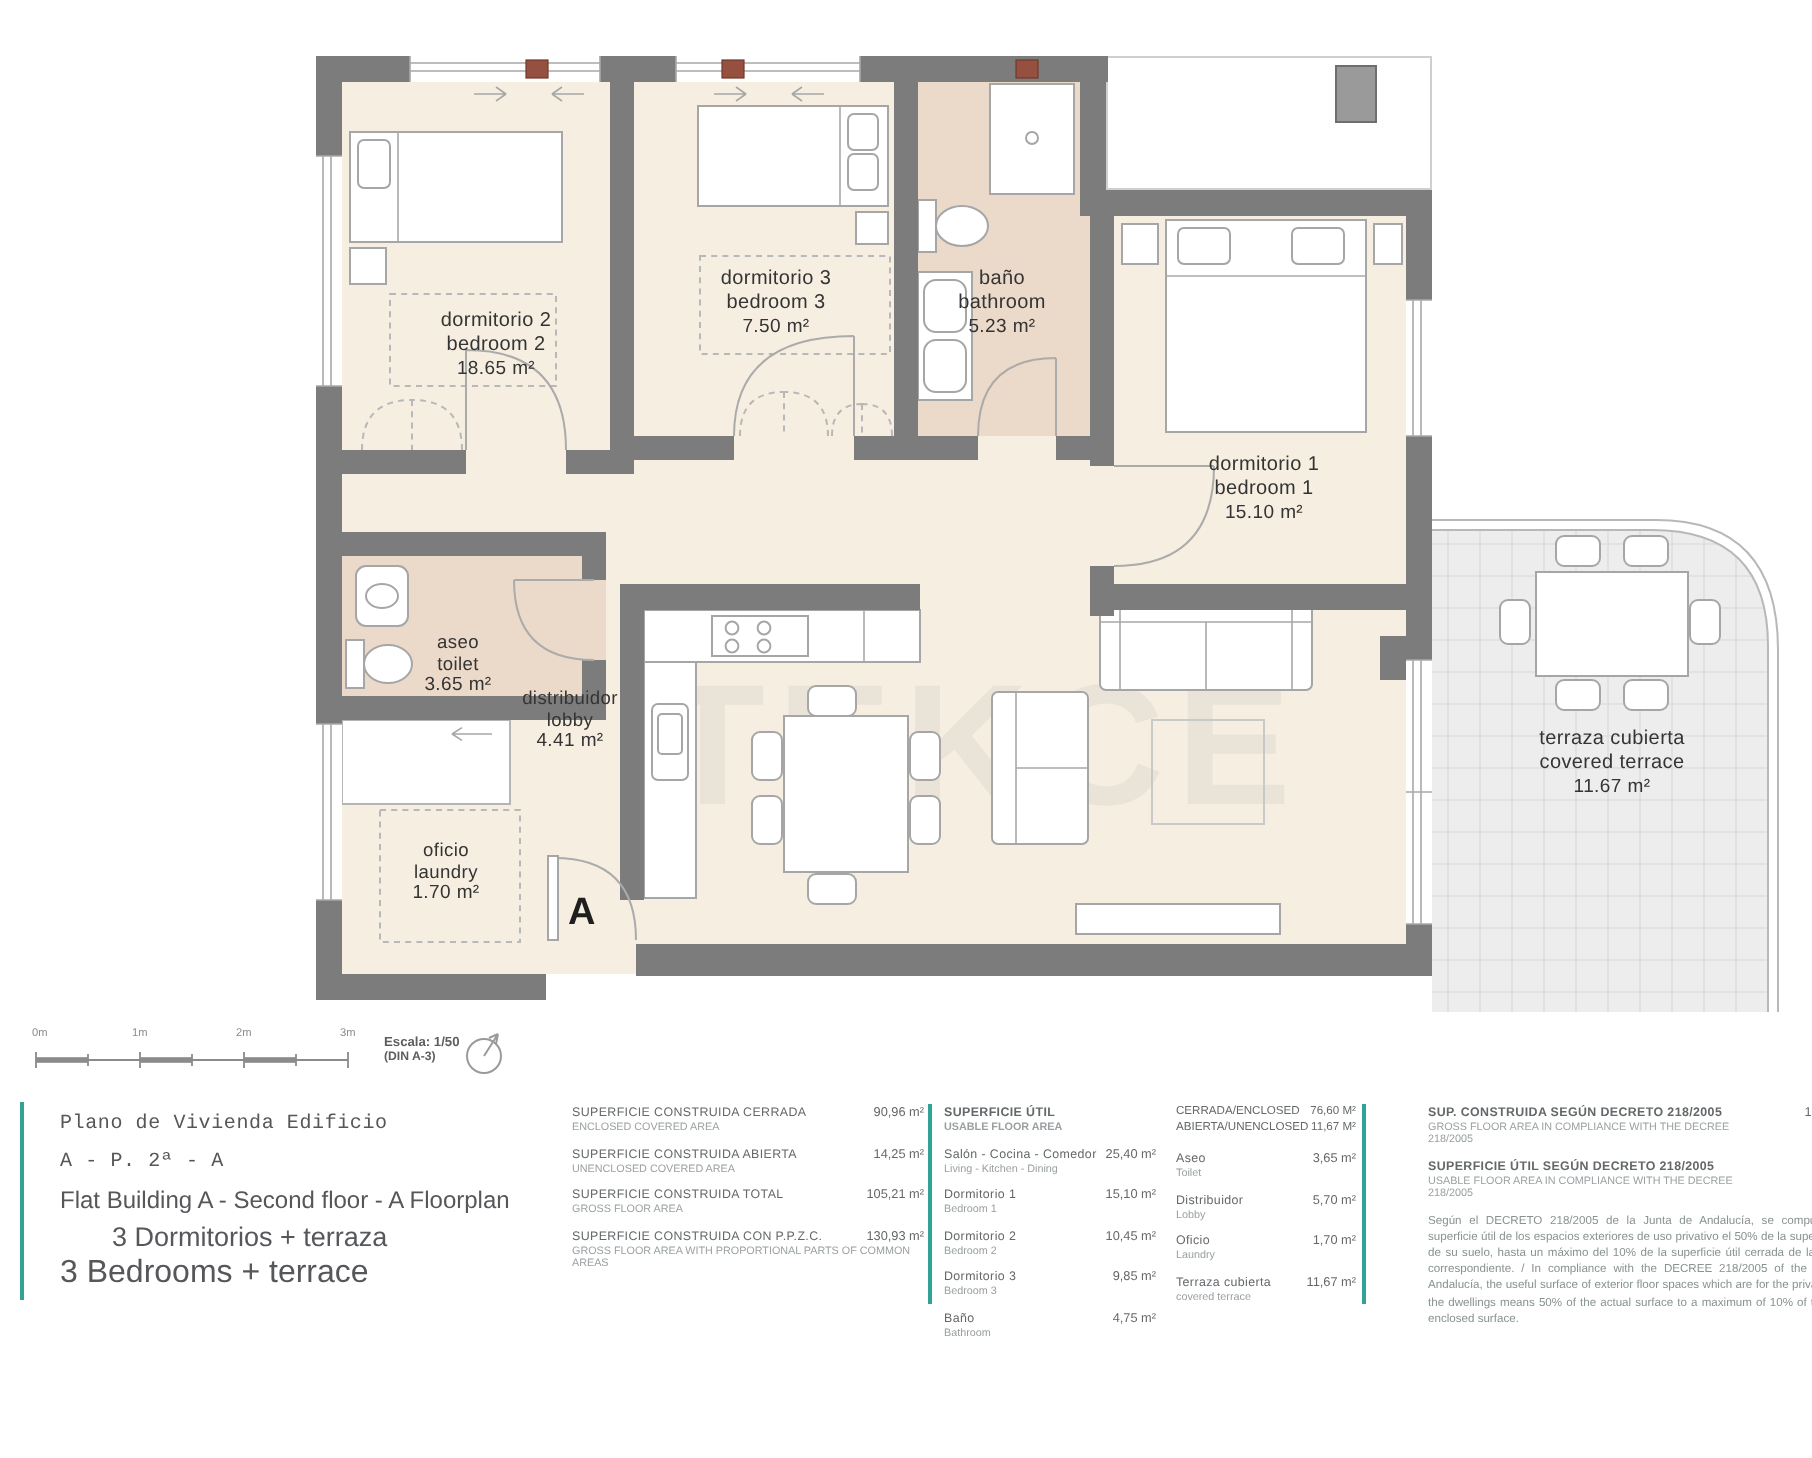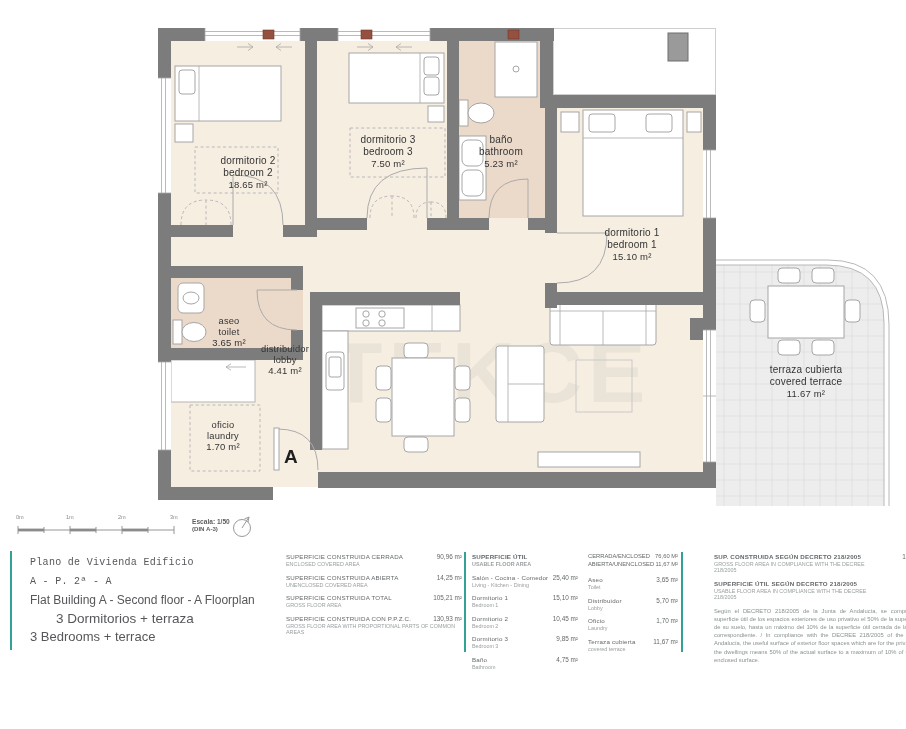--- a/index.html
+++ b/index.html
@@ -18,21 +18,21 @@
   .escala{position:absolute;left:192px;top:518px;color:#5e5e5e;}
   .escala .l1{font-size:6.6px;font-weight:bold;}
   .escala .l2{font-size:6.1px;font-weight:bold;}
   .compass{position:absolute;left:230px;top:511px;}
   
   .titleblock{position:absolute;left:10px;top:551px;width:268px;
               border-left:2px solid #31a295;padding:2px 0 4px 18px;color:#56575a;}
   .titleblock .t1{font-size:10px;line-height:19px;letter-spacing:.3px;font-family:Liberation Mono, monospace;}
   .titleblock .t2{font-size:12px;line-height:18px;}
   .titleblock .t3{font-size:13.5px;line-height:19px;}
-  .titleblock .t4{font-size:13px;line-height:18px;}
+  .titleblock .t4{font-size:16px;line-height:18px;}
   
   .tcol{position:absolute;top:553px;color:#64686a;}
   .t1{left:286px;width:176px;}
   .t2a{left:472px;width:106px;}
   .t2b{left:588px;width:90px;}
   .t3{left:688px;width:217px;margin-left:26px;}
   .trow{margin-bottom:6.5px;}
   .tr-top{display:flex;justify-content:space-between;align-items:flex-start;}
   .es{font-size:6.2px;letter-spacing:.2px;text-transform:uppercase;}
   .en{font-size:5.4px;color:#9aa0a2;text-transform:uppercase;margin-top:1px;}

